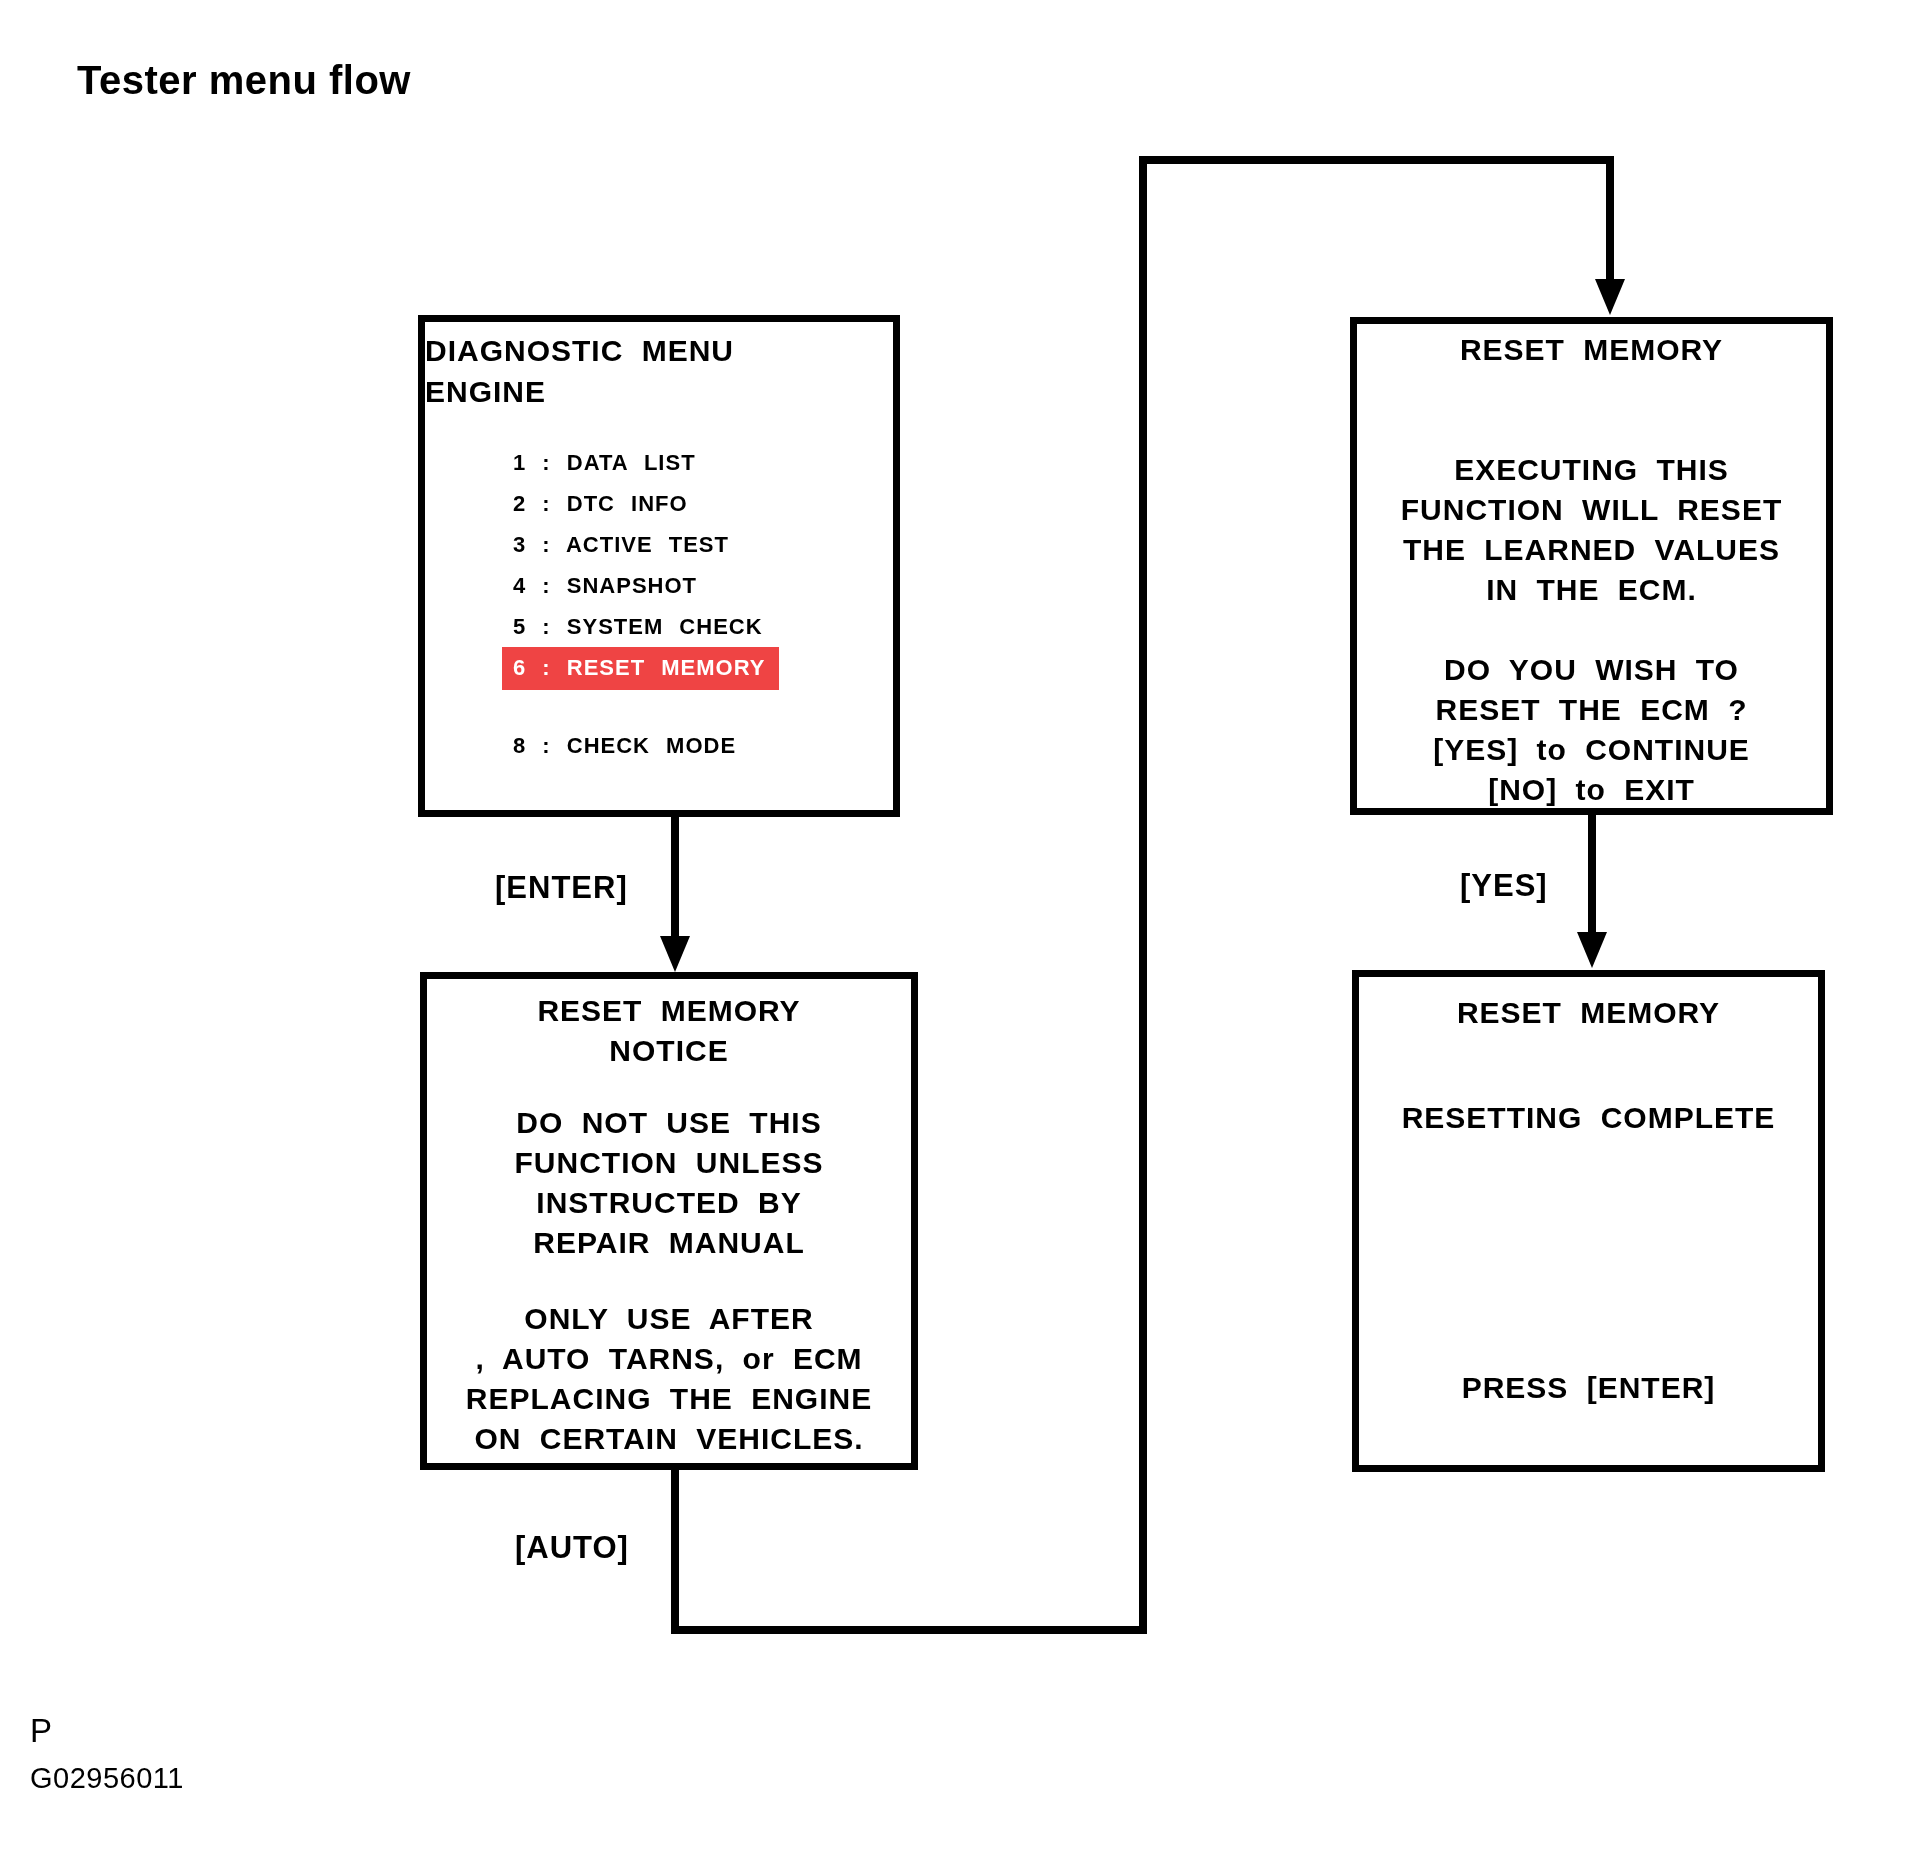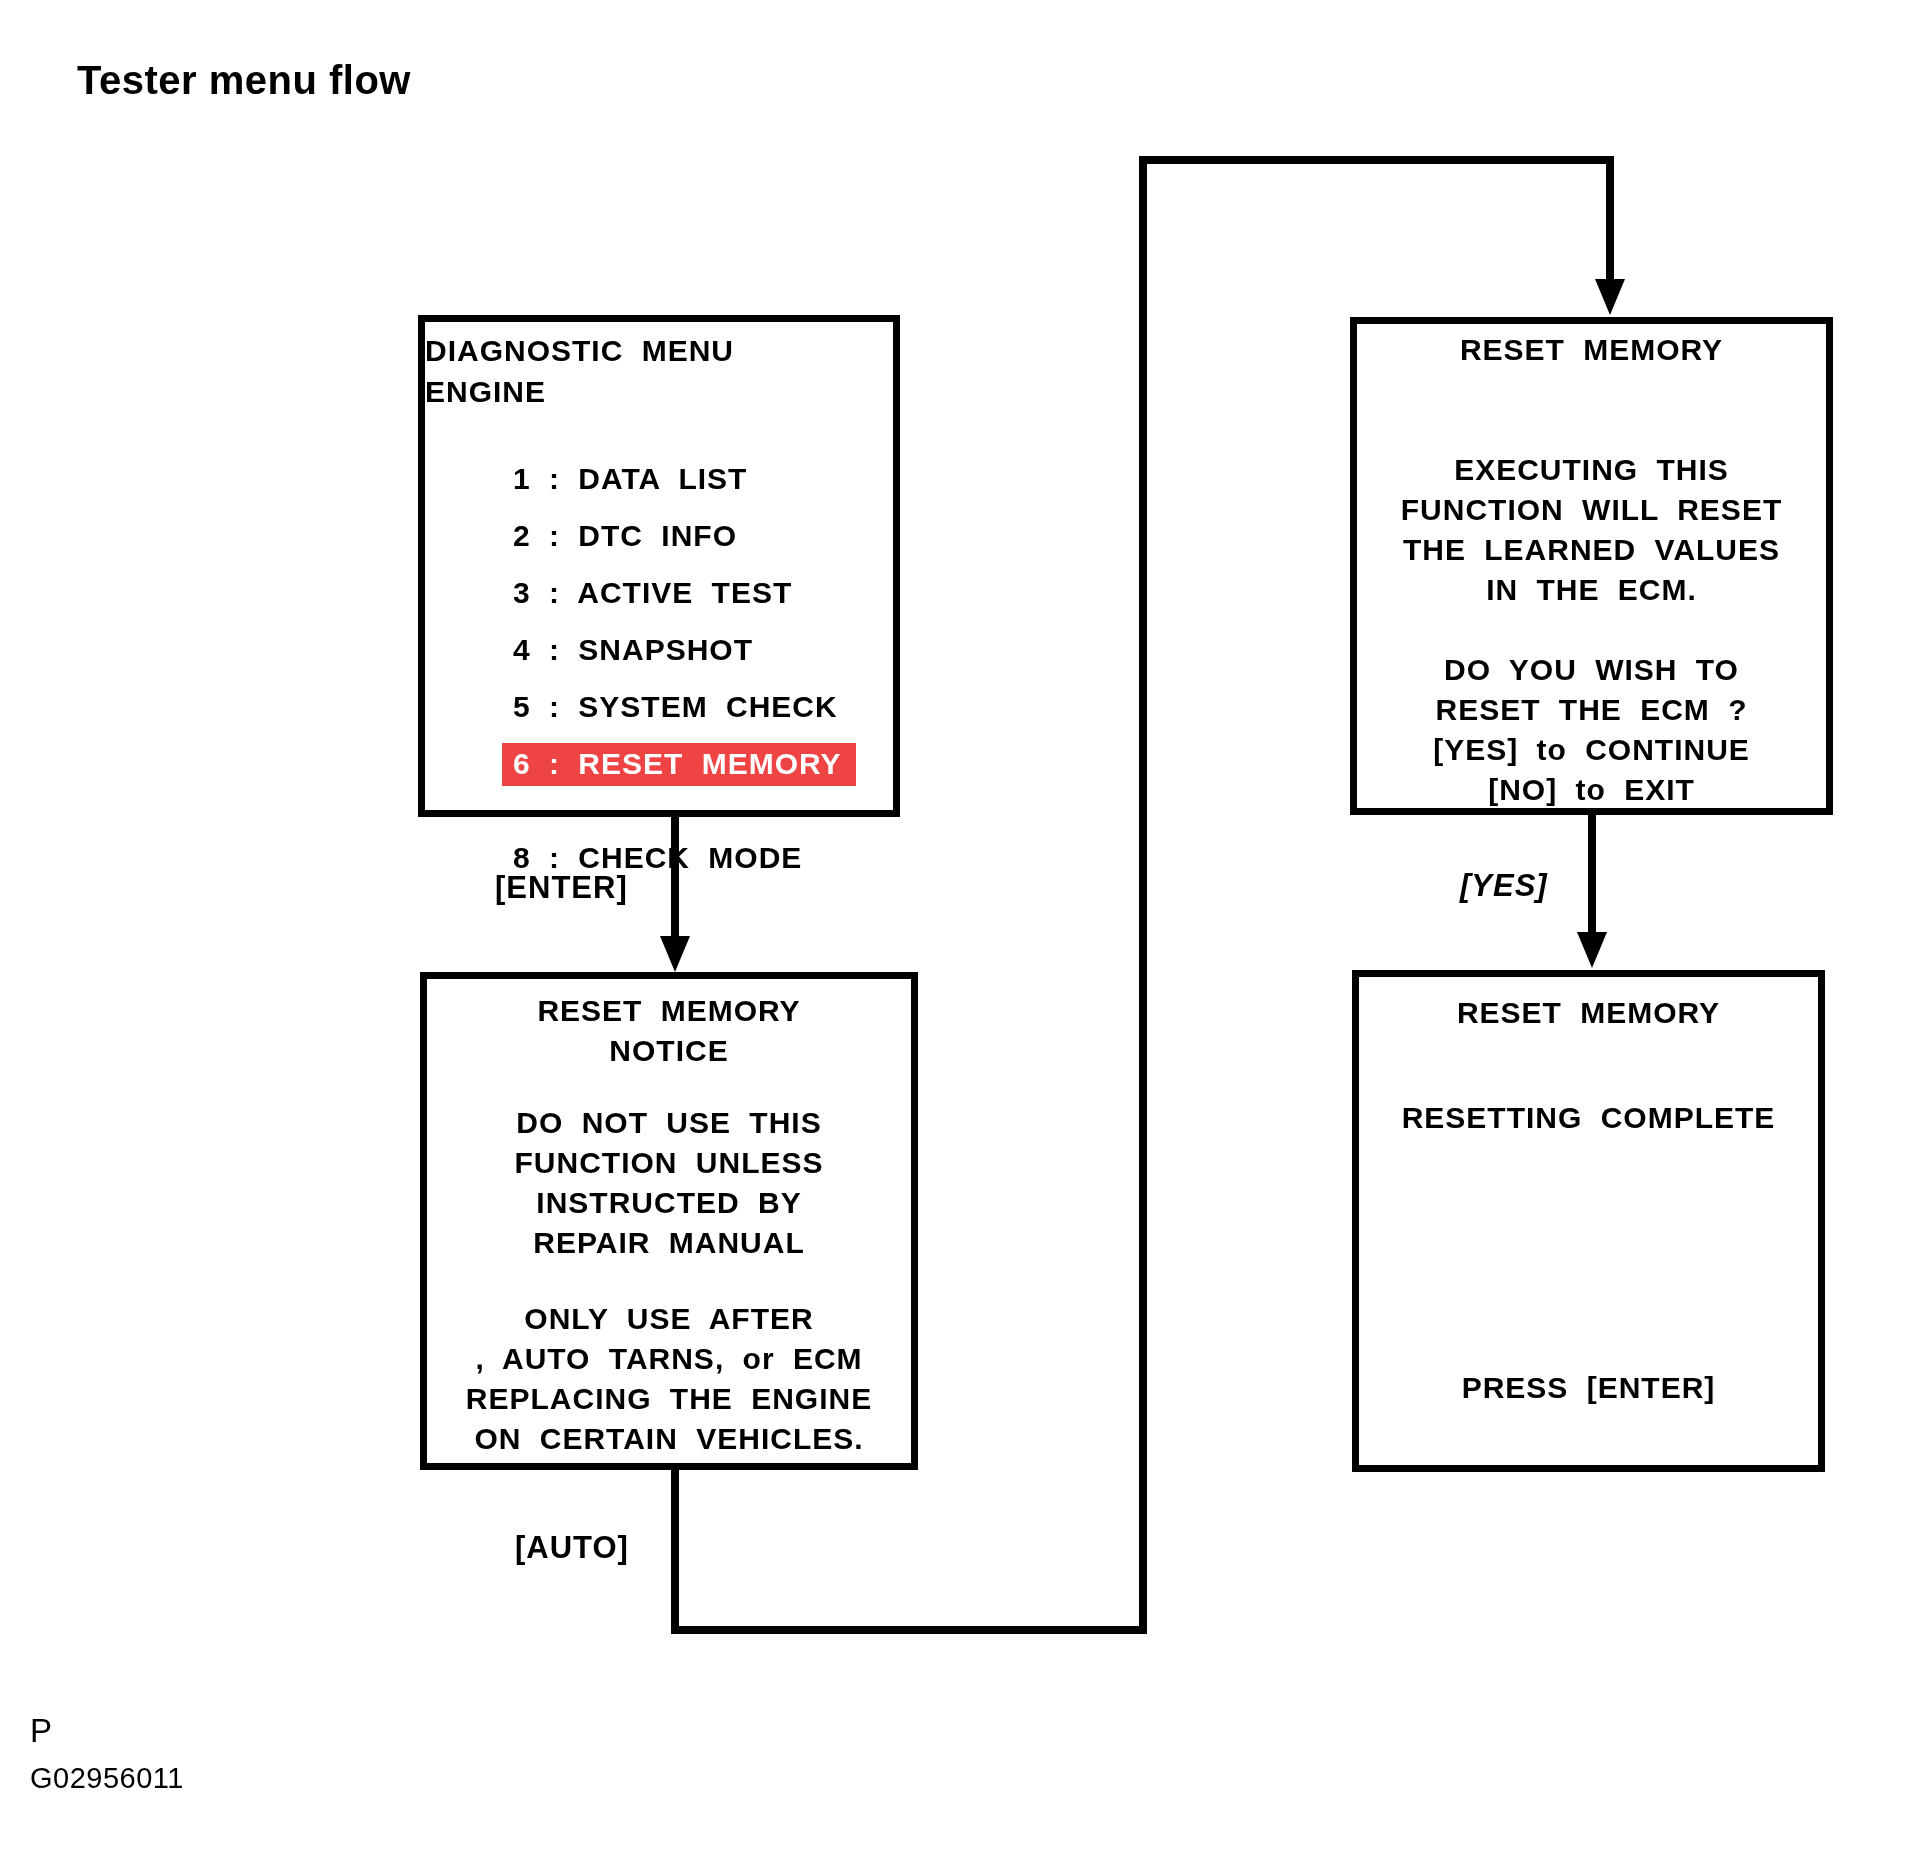--- a/index.html
+++ b/index.html
@@ -10,21 +10,21 @@
   .page-title{
     position:absolute;left:77px;top:58px;font-size:40px;font-weight:700;
     letter-spacing:0.5px;
   }
   .screen{
     position:absolute;border:7px solid #000;background:#fff;box-sizing:border-box;
     font-weight:700;letter-spacing:1px;word-spacing:9px;
   }
   .row{display:block;text-align:left;font-size:30px;line-height:41px;white-space:pre;}
   .row40{display:block;text-align:center;font-size:30px;line-height:40px;white-space:pre;}
-  .menu-item{display:block;text-align:left;padding-left:88px;font-size:30px;line-height:41px;white-space:pre;margin-top:16px;}
+  .menu-item{display:block;text-align:left;padding-left:88px;font-size:22px;line-height:41px;white-space:pre;}
   .hl{
     display:inline-block;background:#ef4444;color:#fff;
     padding:0 14px 2px 11px;margin-left:-11px;
   }
   .spacer{display:block;}
   .line{position:absolute;background:#000;}
   .arrow-down{
     position:absolute;width:0;height:0;
     border-left:15px solid transparent;border-right:15px solid transparent;
     border-top:36px solid #000;
@@ -100,18 +100,18 @@
   <div class="line" style="left:671px;top:1470px;width:8px;height:164px;"></div>
   <div class="line" style="left:671px;top:1626px;width:476px;height:8px;"></div>
   <div class="line" style="left:1139px;top:156px;width:8px;height:1478px;"></div>
   <div class="line" style="left:1139px;top:156px;width:475px;height:8px;"></div>
   <div class="line" style="left:1606px;top:156px;width:8px;height:124px;"></div>
   <div class="arrow-down" style="left:1595px;top:279px;"></div>
   <div class="edge-label" style="left:515px;top:1530px;">[AUTO]</div>
 
   <div class="line" style="left:1588px;top:815px;width:8px;height:118px;"></div>
   <div class="arrow-down" style="left:1577px;top:932px;"></div>
-  <div class="edge-label" style="left:1460px;top:868px;font-style:italic;">[YES]</div>
+  <div class="edge-label" style="left:1460px;top:868px;">[YES]</div>
 
   <div class="footer-mark">P</div>
   <div class="figure-id">G02956011</div>
 
 </div>
 
 </body></html>

